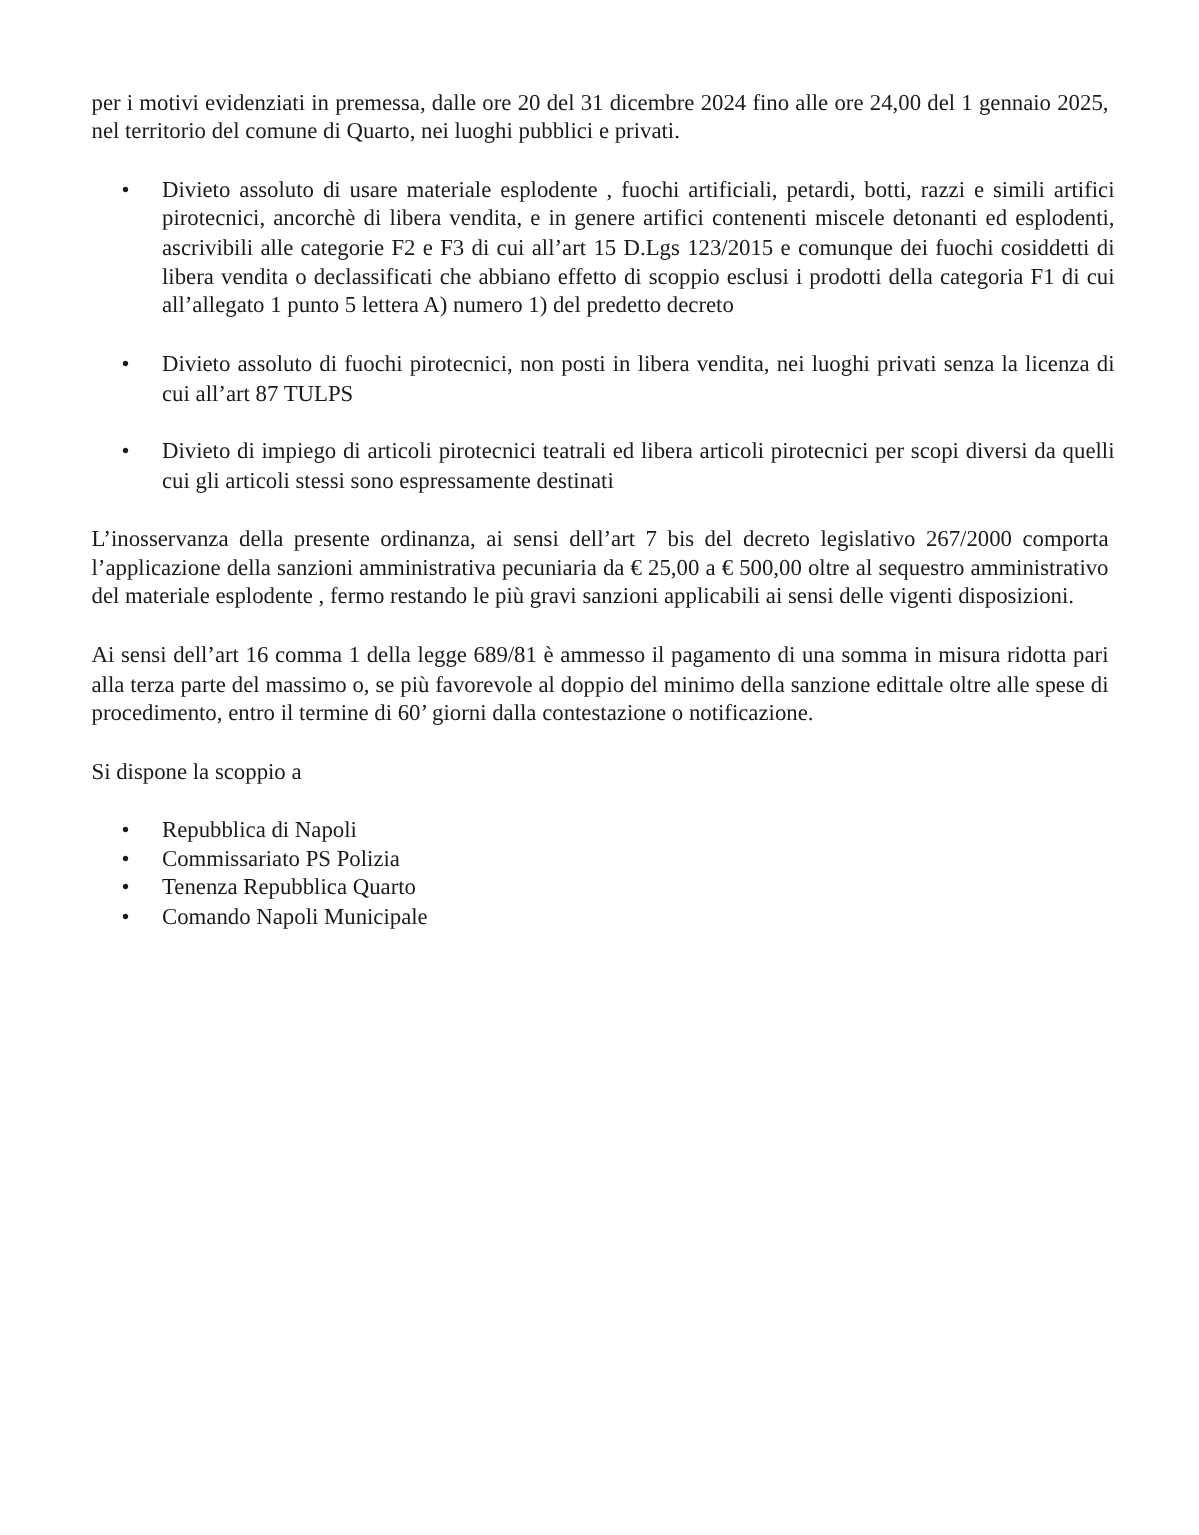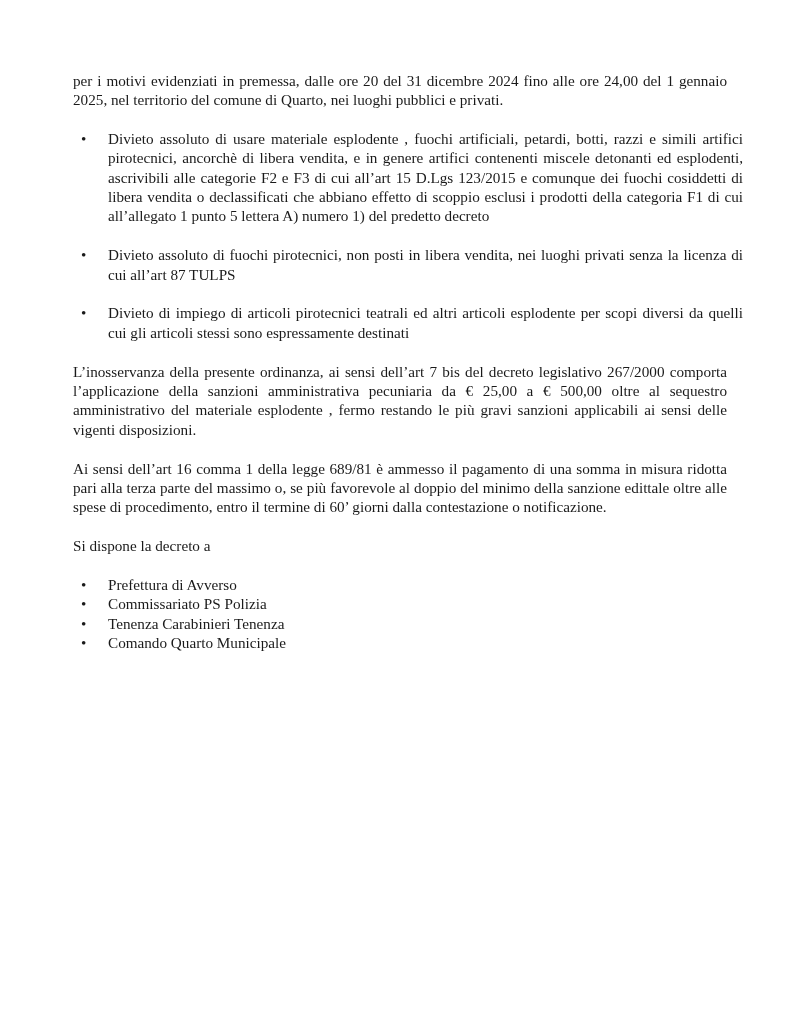--- a/index.html
+++ b/index.html
@@ -17,21 +17,21 @@
       font-size: 15.2px;
       line-height: 19.4px;
     }
     .page {
       position: absolute;
       left: 57px;
       top: 55px;
       width: 686px;
     }
     p {
-      margin: 16px;
+      margin: 4px;
       text-align: justify;
     }
     .intro { margin-bottom: 19px; }
     ul.bullets {
       list-style: none;
       margin: 0;
       padding: 0;
     }
     ul.bullets li {
       position: relative;
@@ -72,40 +72,40 @@
     <li>
       <span class="bullet">•</span>
       <span>Divieto assoluto di usare materiale esplodente , fuochi artificiali, petardi, botti, razzi e simili artifici pirotecnici, ancorchè di libera vendita, e in genere artifici contenenti miscele detonanti ed esplodenti, ascrivibili alle categorie F2 e F3 di cui all’art 15 D.Lgs 123/2015 e comunque dei fuochi cosiddetti di libera vendita o declassificati che abbiano effetto di scoppio  esclusi i prodotti  della categoria  F1 di cui all’allegato 1 punto 5 lettera A) numero 1) del predetto decreto</span>
     </li>
     <li>
       <span class="bullet">•</span>
       <span>Divieto assoluto di fuochi pirotecnici, non posti in libera vendita, nei luoghi privati  senza la licenza di cui all’art 87 TULPS</span>
     </li>
     <li>
       <span class="bullet">•</span>
-      <span>Divieto di impiego di articoli pirotecnici  teatrali ed altri articoli esplodente per scopi diversi da quelli cui gli articoli stessi sono espressamente destinati</span>
+      <span>Divieto di impiego di articoli pirotecnici  teatrali ed libera articoli pirotecnici per scopi diversi da quelli cui gli articoli stessi sono espressamente destinati</span>
     </li>
   </ul>
 
   <p class="para">L’inosservanza della presente ordinanza, ai sensi dell’art 7 bis del decreto legislativo 267/2000 comporta l’applicazione della sanzioni amministrativa pecuniaria da € 25,00 a € 500,00 oltre al sequestro amministrativo del materiale esplodente , fermo restando le più gravi sanzioni applicabili ai sensi delle vigenti disposizioni.</p>
   <p class="para">Ai sensi dell’art 16 comma 1  della legge 689/81 è ammesso il pagamento di una somma in misura ridotta pari alla terza parte del massimo o, se più favorevole al doppio del minimo della sanzione edittale  oltre alle spese di procedimento, entro il termine di 60’ giorni  dalla contestazione o notificazione.</p>
 
-  <p class="notify-heading">Si dispone la decreto  a</p>
+  <p class="notify-heading">Si dispone la scoppio  a</p>
 
   <ul class="recipients">
     <li>
       <span class="bullet">•</span>
-      <span>Prefettura di Avverso</span>
+      <span>Repubblica di Napoli</span>
     </li>
     <li>
       <span class="bullet">•</span>
       <span>Commissariato PS Polizia</span>
     </li>
     <li>
       <span class="bullet">•</span>
-      <span>Tenenza Carabinieri Tenenza</span>
+      <span>Tenenza Repubblica Quarto</span>
     </li>
     <li>
       <span class="bullet">•</span>
-      <span>Comando Quarto Municipale</span>
+      <span>Comando Napoli Municipale</span>
     </li>
   </ul>
 </div>
 
 </body></html>

